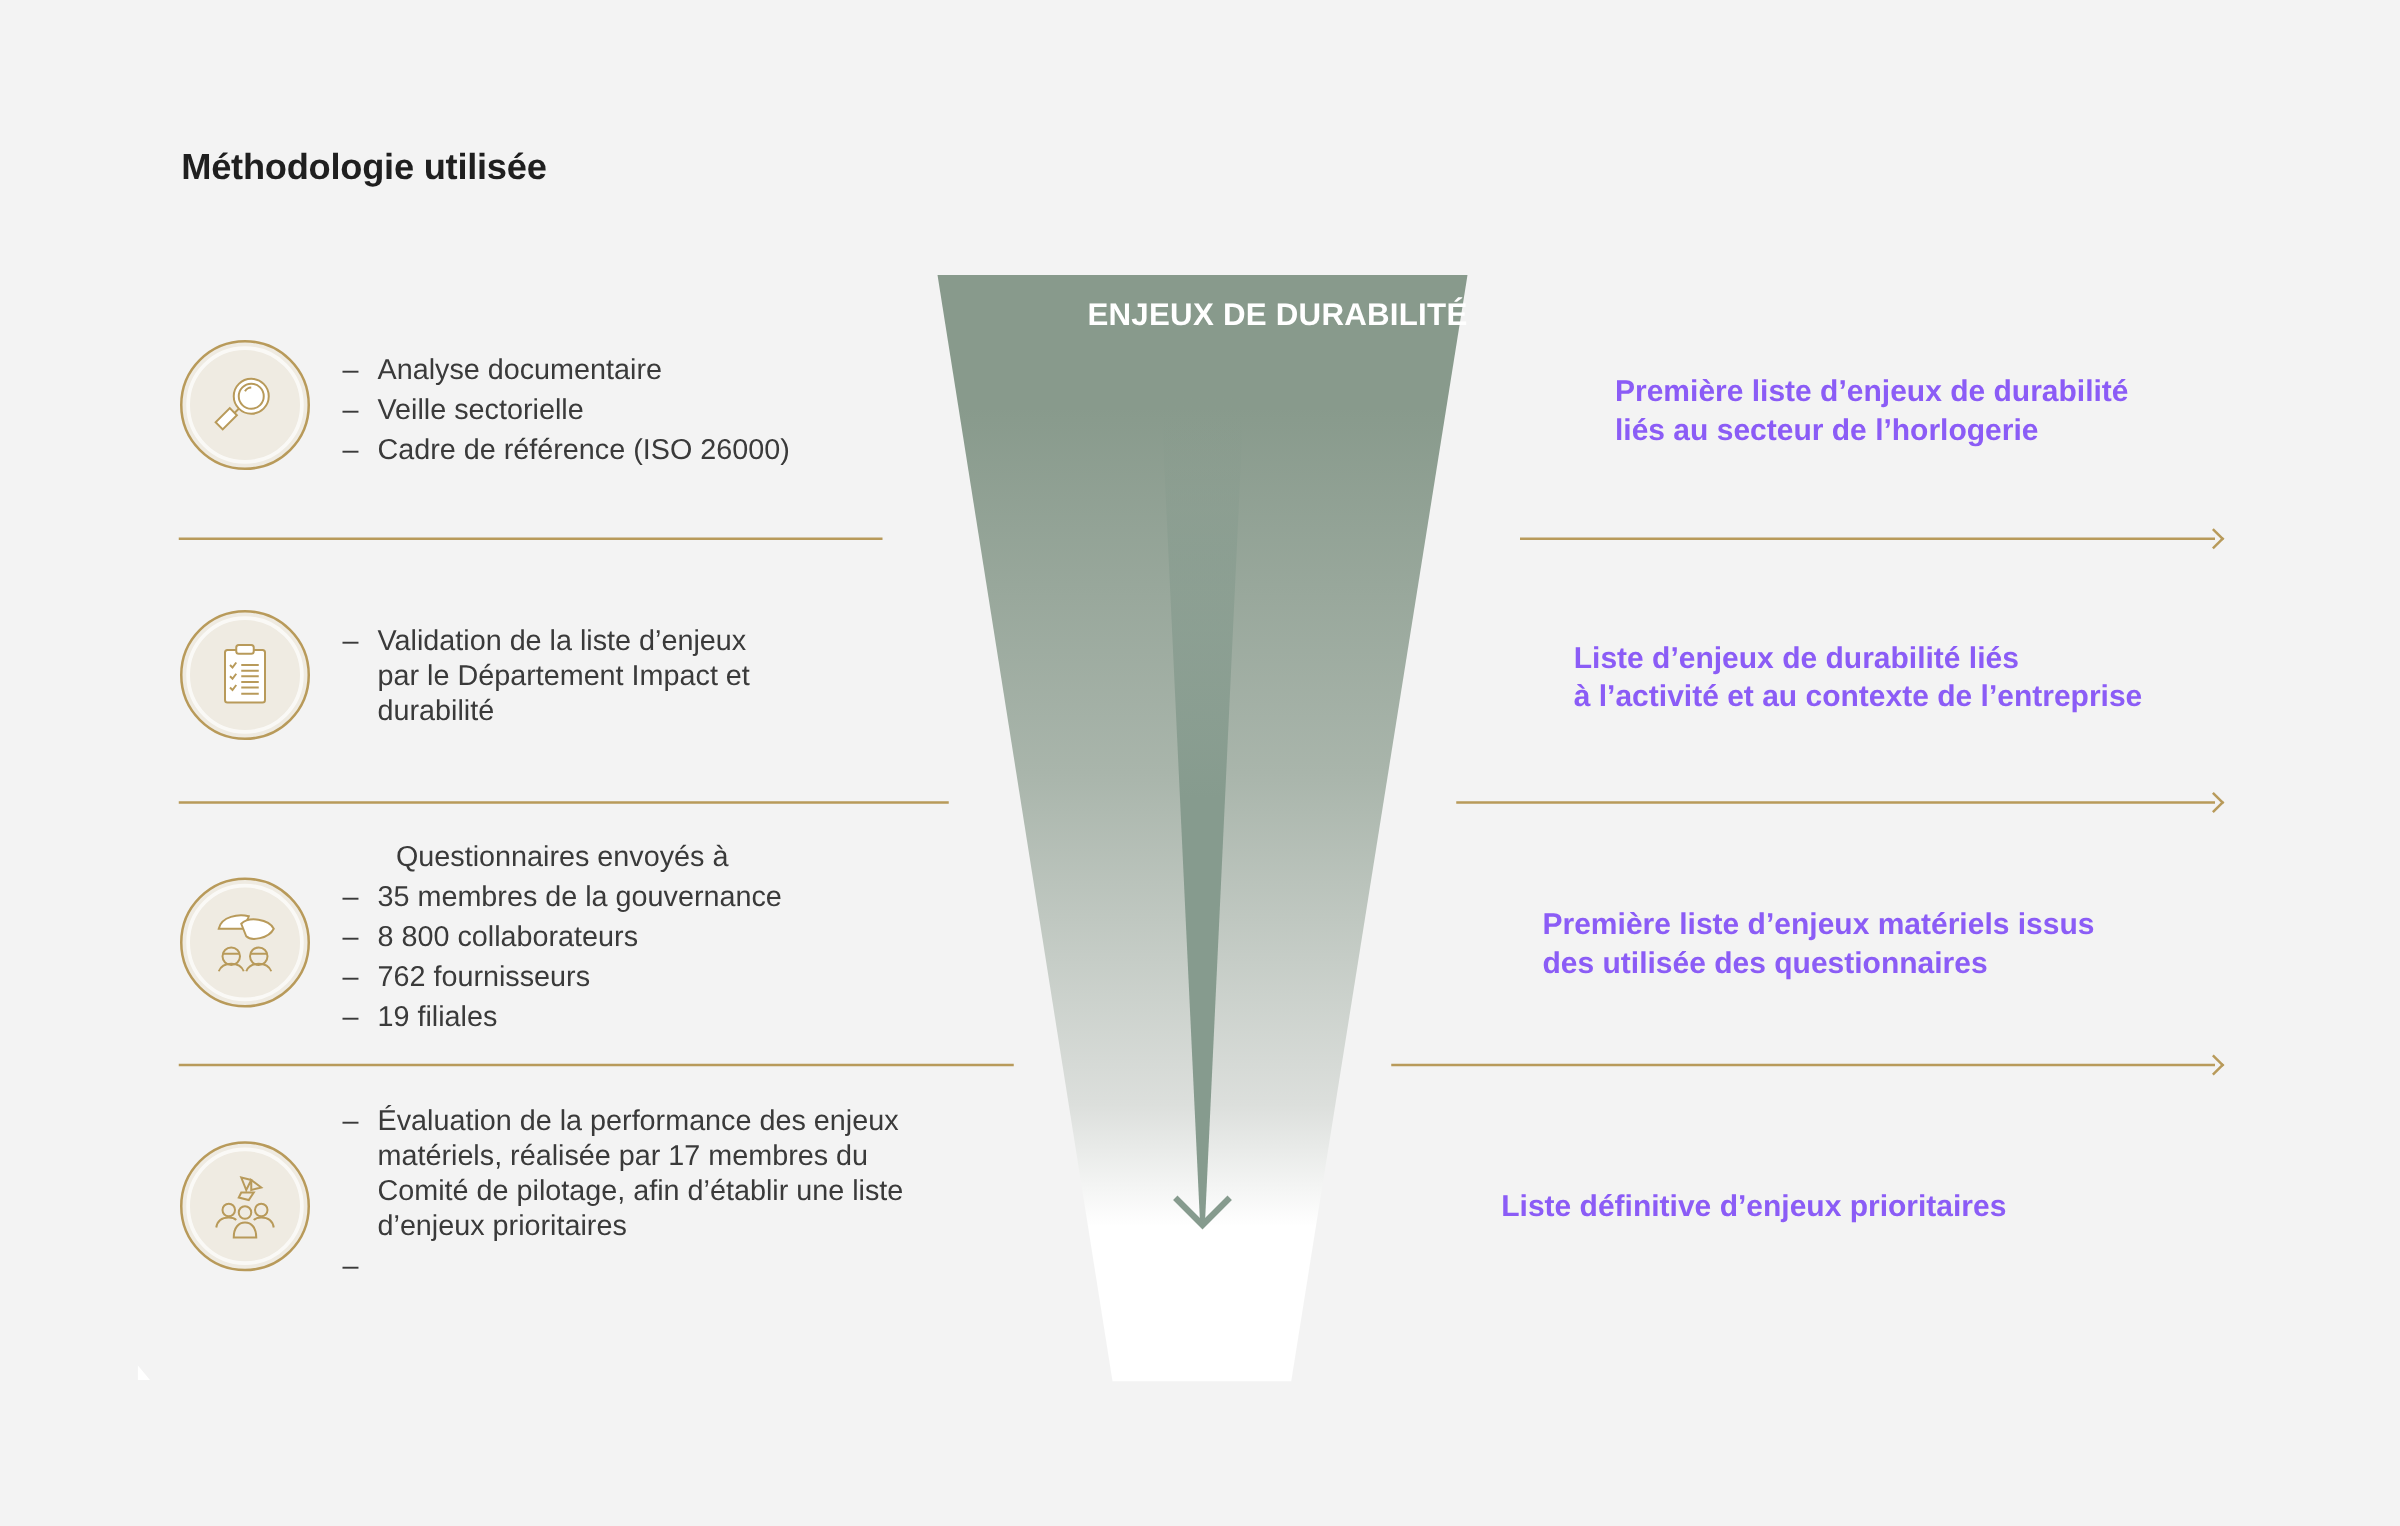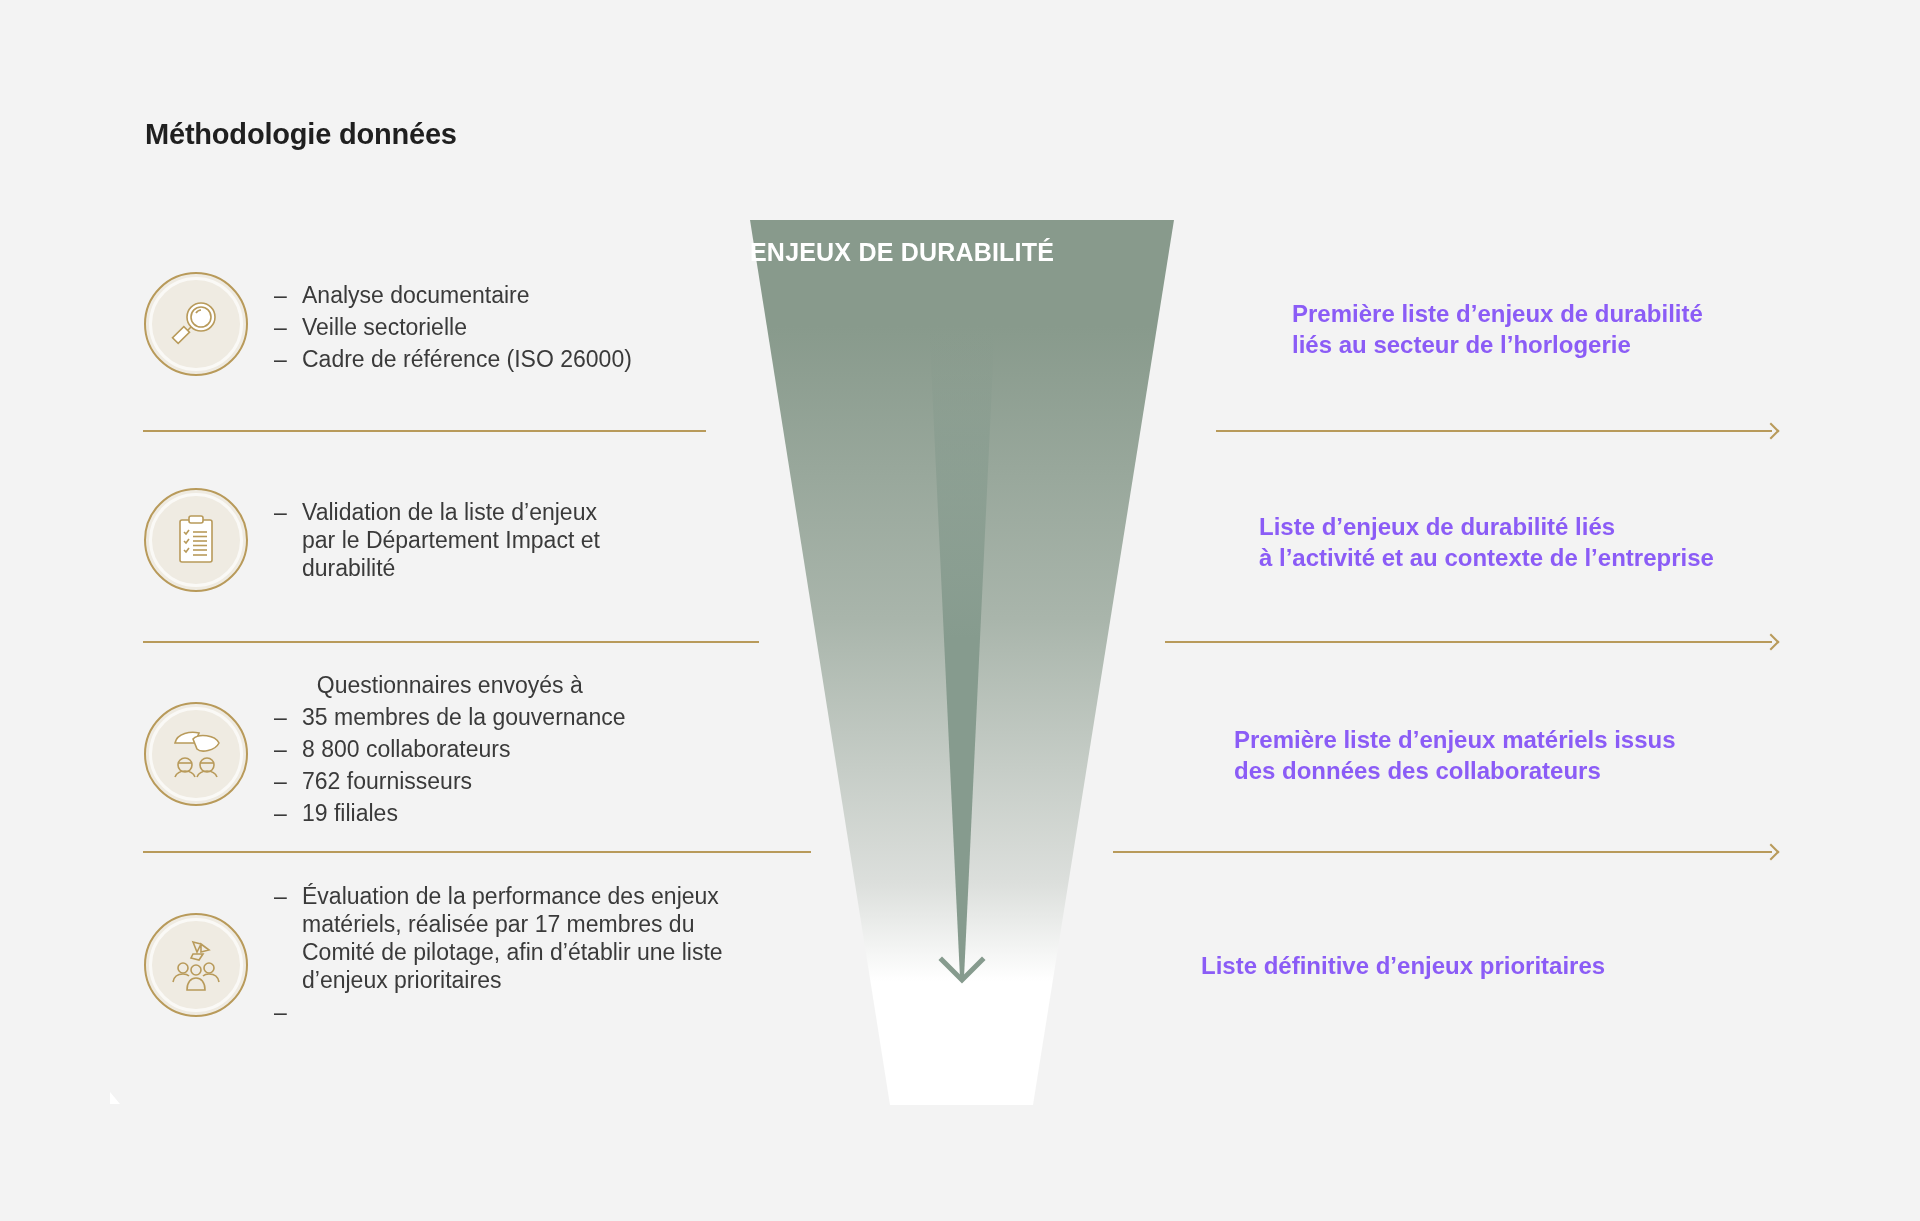--- a/index.html
+++ b/index.html
@@ -6,21 +6,21 @@
     body {
       width:1920px; height:1221px; background:#f3f3f3; position:relative; overflow:hidden;
       font-family: "Liberation Sans", "DejaVu Sans", sans-serif; color:#2b2b2b;
     }
     .title {
       position:absolute; left:145px; top:118px; font-size:29px; font-weight:700; color:#1f1f1f;
       letter-spacing:-0.2px;
     }
     .funnel { position:absolute; left:0; top:0; width:1920px; height:1221px; pointer-events:none; }
     .funnel-label {
-      position:absolute; left:750px; width:424px; top:238px; text-align:left;
+      position:absolute; left:750px; width:424px; top:238px; text-align:right;
       color:#ffffff; font-weight:700; font-size:25px; letter-spacing:0.2px;
     }
     .icon-circle {
       position:absolute; width:104px; height:104px; border-radius:50%;
       border:2px solid #b89a5a; background:#efebe2; box-sizing:border-box;
       display:flex; align-items:center; justify-content:center;
     }
     .icon-circle::before {
       content:""; position:absolute; inset:3px; border-radius:50%; border:3px solid #ffffff; opacity:.7;
     }
@@ -43,21 +43,21 @@
       position:absolute; font-size:24px; line-height:31px; font-weight:700; color:#8b5cf6;
     }
     .corner-mark {
       position:absolute; left:110px; top:1092px; width:10px; height:12px; background:#ffffff;
       clip-path: polygon(0 0, 0 100%, 100% 100%, 40% 40%);
     }
   </style>
 </head>
 <body>
 
-<div class="title">Méthodologie données</div>
+<div class="title">Méthodologie utilisée</div>
 
 <svg class="funnel" viewBox="0 0 1920 1221">
   <defs>
     <linearGradient id="fg" x1="0" y1="0" x2="0" y2="1">
       <stop offset="0" stop-color="#889a8c"></stop>
       <stop offset="0.12" stop-color="#889a8c"></stop>
       <stop offset="0.45" stop-color="#a9b5ab"></stop>
       <stop offset="0.75" stop-color="#dcdfdc"></stop>
       <stop offset="0.86" stop-color="#ffffff"></stop>
       <stop offset="1" stop-color="#ffffff"></stop>
@@ -195,21 +195,21 @@
   <div>Liste d’enjeux de durabilité liés</div>
   <div>à l’activité et au contexte de l’entreprise</div>
 </div>
 <div class="arrow" style="left:1165px; top:635px; width:613px;">
     <div class="line"></div>
     <div class="head"></div>
   </div>
 
 <div class="result" style="left:1234px; top:724px;">
   <div>Première liste d’enjeux matériels issus</div>
-  <div>des données des collaborateurs</div>
+  <div>des utilisée des questionnaires</div>
 </div>
 <div class="arrow" style="left:1113px; top:845px; width:665px;">
     <div class="line"></div>
     <div class="head"></div>
   </div>
 
 <div class="result" style="left:1201px; top:950px;">
   <div>Liste définitive d’enjeux prioritaires</div>
 </div>
 

